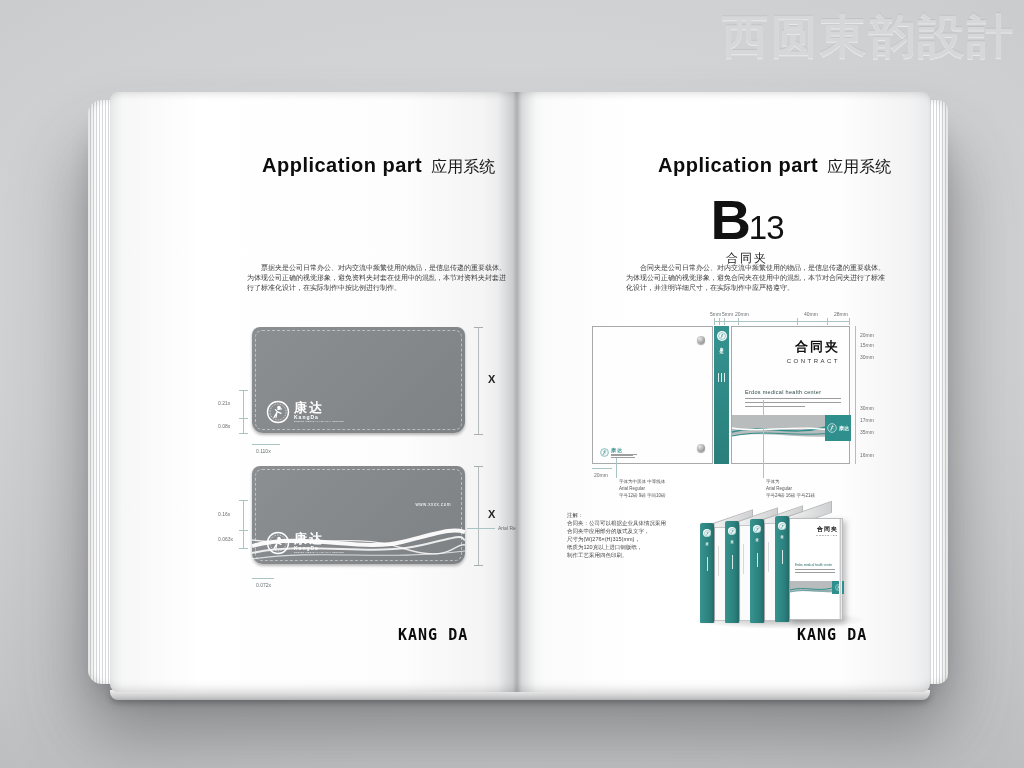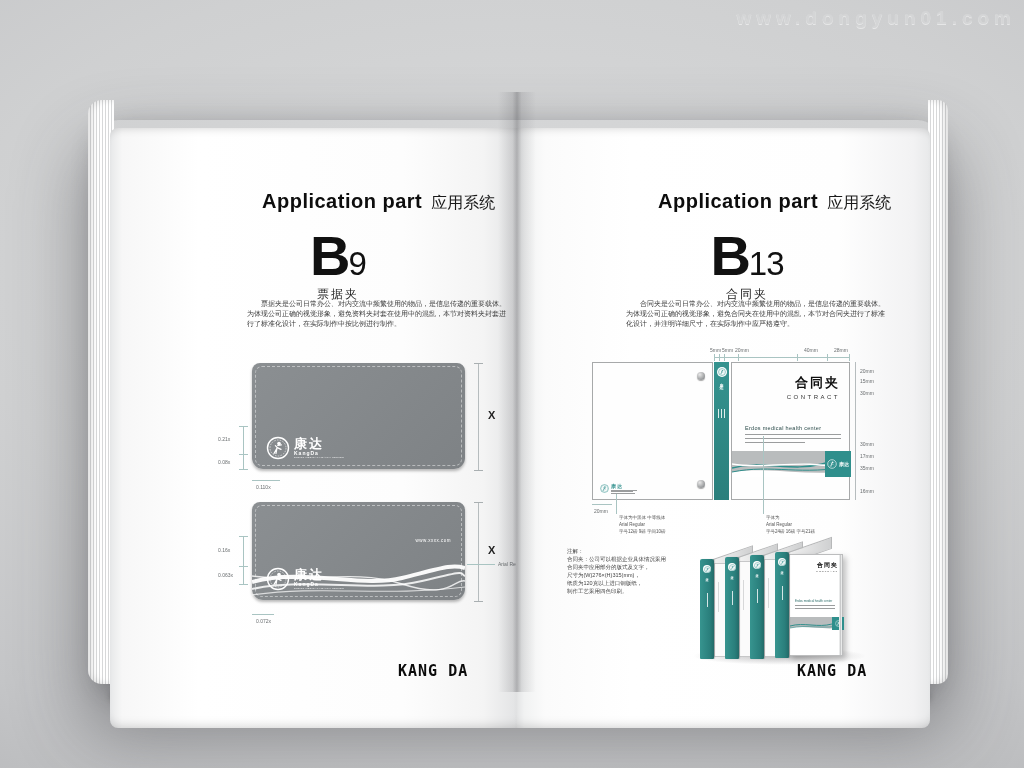--- a/index.html
+++ b/index.html
@@ -12,21 +12,21 @@
     text-shadow:0 1px 0 rgba(255,255,255,.55),0 -1px 0 rgba(0,0,0,.06);}
   .wm-url{font-size:19px;font-weight:bold;letter-spacing:5px;color:#d4d5d6;margin-top:1px;
     text-shadow:0 1px 0 rgba(255,255,255,.5);}
   
   .book{position:absolute;left:88px;top:90px;width:860px;height:604px;}
   .book-shadow{position:absolute;left:10px;top:30px;width:840px;height:560px;border-radius:20px;
     box-shadow:0 40px 70px 15px rgba(55,55,60,.45), 0 10px 25px rgba(55,55,60,.35);}
   .edge{position:absolute;top:10px;height:584px;background:repeating-linear-gradient(90deg,#ffffff 0 2px,#d7d8d9 2px 3px);}
   .edge-l{left:0;width:26px;border-radius:14px 0 0 14px;box-shadow:inset 4px 0 6px rgba(0,0,0,.12);}
   .edge-r{left:840px;width:20px;border-radius:0 10px 10px 0;box-shadow:inset -4px 0 6px rgba(0,0,0,.12);}
-  .page{position:absolute;top:2px;height:600px;margin-top:36px;}
+  .page{position:absolute;top:2px;height:600px;}
   .page-l{left:22px;width:406px;border-radius:8px 0 0 8px;
     background:linear-gradient(90deg,#e7e8e9 0%,#f7f7f7 3%,#ffffff 22%,#fdfdfd 72%,#f4f4f4 92%,#e3e4e5 100%);
     box-shadow:inset 0 8px 10px -8px rgba(0,0,0,.18), inset 0 -10px 12px -10px rgba(0,0,0,.22);}
   .page-r{left:428px;width:414px;border-radius:0 8px 8px 0;
     background:linear-gradient(90deg,#e2e3e4 0%,#f1f2f2 2%,#fbfbfb 7%,#ffffff 28%,#fefefe 78%,#f2f2f3 96%,#e8e9ea 100%);
     box-shadow:inset 0 8px 10px -8px rgba(0,0,0,.18), inset 0 -10px 12px -10px rgba(0,0,0,.22);}
   .gutter{position:absolute;left:410px;top:2px;width:38px;height:600px;pointer-events:none;
     background:linear-gradient(90deg,rgba(0,0,0,0) 0%,rgba(80,80,85,.16) 38%,rgba(55,55,60,.30) 50%,rgba(80,80,85,.14) 62%,rgba(0,0,0,0) 100%);}
   .book-bottom{position:absolute;left:22px;top:600px;width:820px;height:10px;border-radius:0 0 8px 8px;
     background:linear-gradient(180deg,#f0f0f1,#c9cacb 70%,#b4b5b7);box-shadow:0 3px 6px rgba(0,0,0,.25);}
@@ -111,37 +111,33 @@
       <circle cx="12" cy="12" r="8" fill="none" stroke="currentColor" stroke-width="0.6" stroke-dasharray="1.6 1.2"></circle>
       <circle cx="13" cy="7.6" r="1.8" fill="currentColor"></circle>
       <path d="M8 17.5 L11.3 11.6 L9.4 9.6 M11.3 11.6 L15 13.4 M11 12 L10 17.5 M11.8 9.4 L15.4 8.8" stroke="currentColor" stroke-width="1.2" fill="none" stroke-linecap="round"></path>
     </g>
   </defs>
 </svg>
 
 <div class="stage">
 
   <div class="wm">
-    <div class="wm-url">www.dongyun01.com</div>
+    <div class="wm-brand">西圆東韵設計</div>
   </div>
 
   <div class="book">
     <div class="book-shadow"></div>
     <div class="edge edge-l"></div>
     <div class="edge edge-r"></div>
     <div class="book-bottom"></div>
 
     <div class="page page-l">
       <div class="hdr" style="left:152px;top:62px;">
         <span class="hdr-en">Application part</span>
         <span class="hdr-zh">应用系统</span>
-      </div>
-      <div class="code" style="left:178px;top:100px;width:100px;">
-        <span class="code-letter">B</span><span class="code-number">9</span>
-        <div class="code-name">票据夹</div>
       </div>
       <div class="intro pre" style="left:137px;top:171px;width:268px;">　　票据夹是公司日常办公、对内交流中频繁使用的物品，是信息传递的重要载体。
 为体现公司正确的视觉形象，避免资料夹封套在使用中的混乱，本节对资料夹封套进
 行了标准化设计，在实际制作中按比例进行制作。</div>
 
       <div class="folder" style="left:142px;top:235px;height:106px;">
         <div class="stitch"></div>
         <div class="kd" style="left:14px;bottom:9px;">
           <svg width="24" height="24" viewBox="0 0 24 24" style="color:#fff">
               <use href="#kd-icon"></use>

